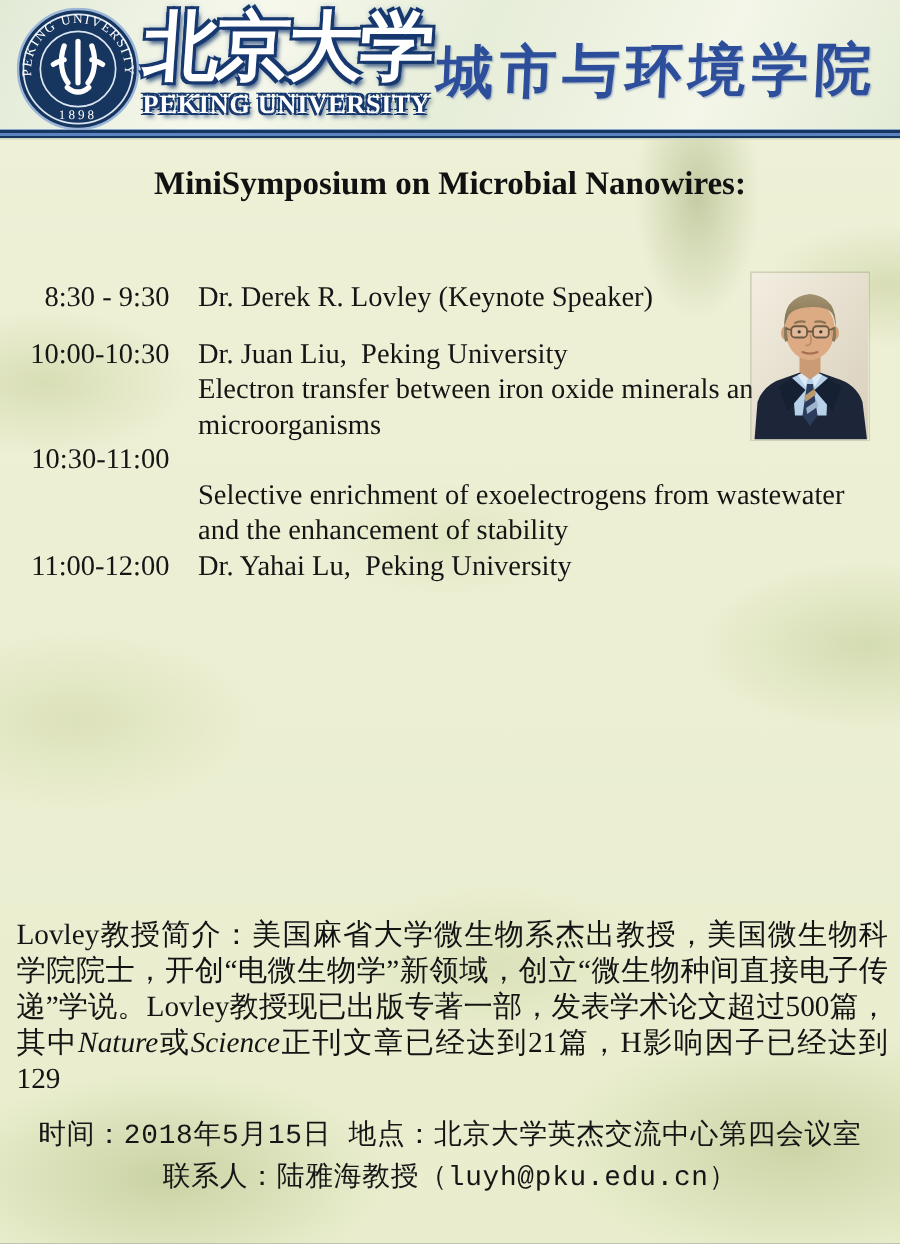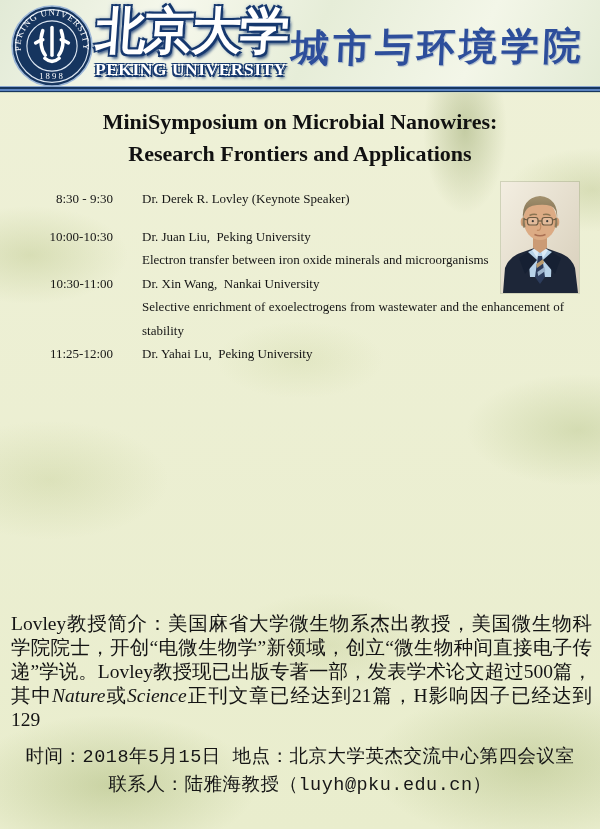--- a/index.html
+++ b/index.html
@@ -55,25 +55,25 @@
   .divider {
     position:absolute; top:86px; left:0; width:600px; height:7px;
     background:linear-gradient(to bottom,#8aa7cf 0 1px,#17365f 1px 2.5px,#5b83c0 2.5px 4.5px,#17365f 4.5px 6px,#cfd8c0 6px 7px);
   }
   
   .title {
     position:absolute; top:106px; left:0; width:600px; text-align:center;
     font-weight:bold; font-size:22px; line-height:31.5px; color:#111;
   }
   
-  .schedule { position:absolute; top:187px; left:16px; width:574px; font-size:13px; line-height:23.5px; }
+  .schedule { position:absolute; top:187px; left:16px; width:574px; font-size:19px; line-height:23.5px; }
   .srow { display:flex; align-items:flex-start; }
   .srow.keynote { margin-bottom:14px; }
   .stime { flex:0 0 97px; text-align:right; white-space:pre; }
-  .sbody { margin-left:29px; white-space:pre-wrap; }
+  .sbody { margin-left:19px; white-space:pre-wrap; }
   .srow.keynote .sbody { max-width:375px; }
   .srow:not(.keynote) .sbody { max-width:462px; }
   
   .photo { position:absolute; top:182px; left:501px; width:78px; height:111px;
            box-shadow:0 0 0 1px rgba(120,120,100,.25); }
   .photo svg { display:block; width:100%; height:100%; }
   
   .bio {
     position:absolute; top:612px; left:11px; width:581px;
     font-size:19.5px; line-height:24px; text-align:justify; color:#141414;
@@ -114,44 +114,43 @@
       </g>
     </svg>
     <div class="uni-cn">北京大学</div>
     <div class="uni-en">PEKING UNIVERSITY</div>
     <div class="school-cn">城市与环境学院</div>
   </div>
   <div class="divider"></div>
 
   <div class="title">
     <div>MiniSymposium on Microbial Nanowires:</div>
-    <div>Research Frontiers and Applications</div>
   </div>
 
   <div class="schedule" id="schedule">
     <div class="srow keynote">
       <div class="stime">8:30 - 9:30</div>
       <div class="sbody"><span>Dr. Derek R. Lovley (Keynote Speaker)</span><br></div>
     </div>
 
     <div class="srow">
       <div class="stime">10:00-10:30</div>
       <div class="sbody"><span>Dr. Juan Liu,  Peking University</span><br><span>Electron transfer between iron oxide minerals and microorganisms</span></div>
     </div>
 
     <div class="srow">
       <div class="stime">10:30-11:00</div>
-      <div class="sbody"><span>Dr. Xin Wang,  Nankai University</span><br><span>Selective enrichment of exoelectrogens from wastewater and the enhancement of stability</span></div>
-    </div>
-
-    <div class="srow">
-    </div>
-
-    <div class="srow">
-      <div class="stime">11:25-12:00</div>
+      <div class="sbody"><br><span>Selective enrichment of exoelectrogens from wastewater and the enhancement of stability</span></div>
+    </div>
+
+    <div class="srow">
+    </div>
+
+    <div class="srow">
+      <div class="stime">11:00-12:00</div>
       <div class="sbody"><span>Dr. Yahai Lu,  Peking University</span><br></div>
     </div>
   </div>
 
   <div class="photo">
     <svg viewBox="0 0 78 111">
       <defs>
         <linearGradient id="pbg" x1="0" y1="0" x2="1" y2="1">
           <stop offset="0" stop-color="#f3eee1"></stop>
             <stop offset="1" stop-color="#d8cfbb"></stop>

